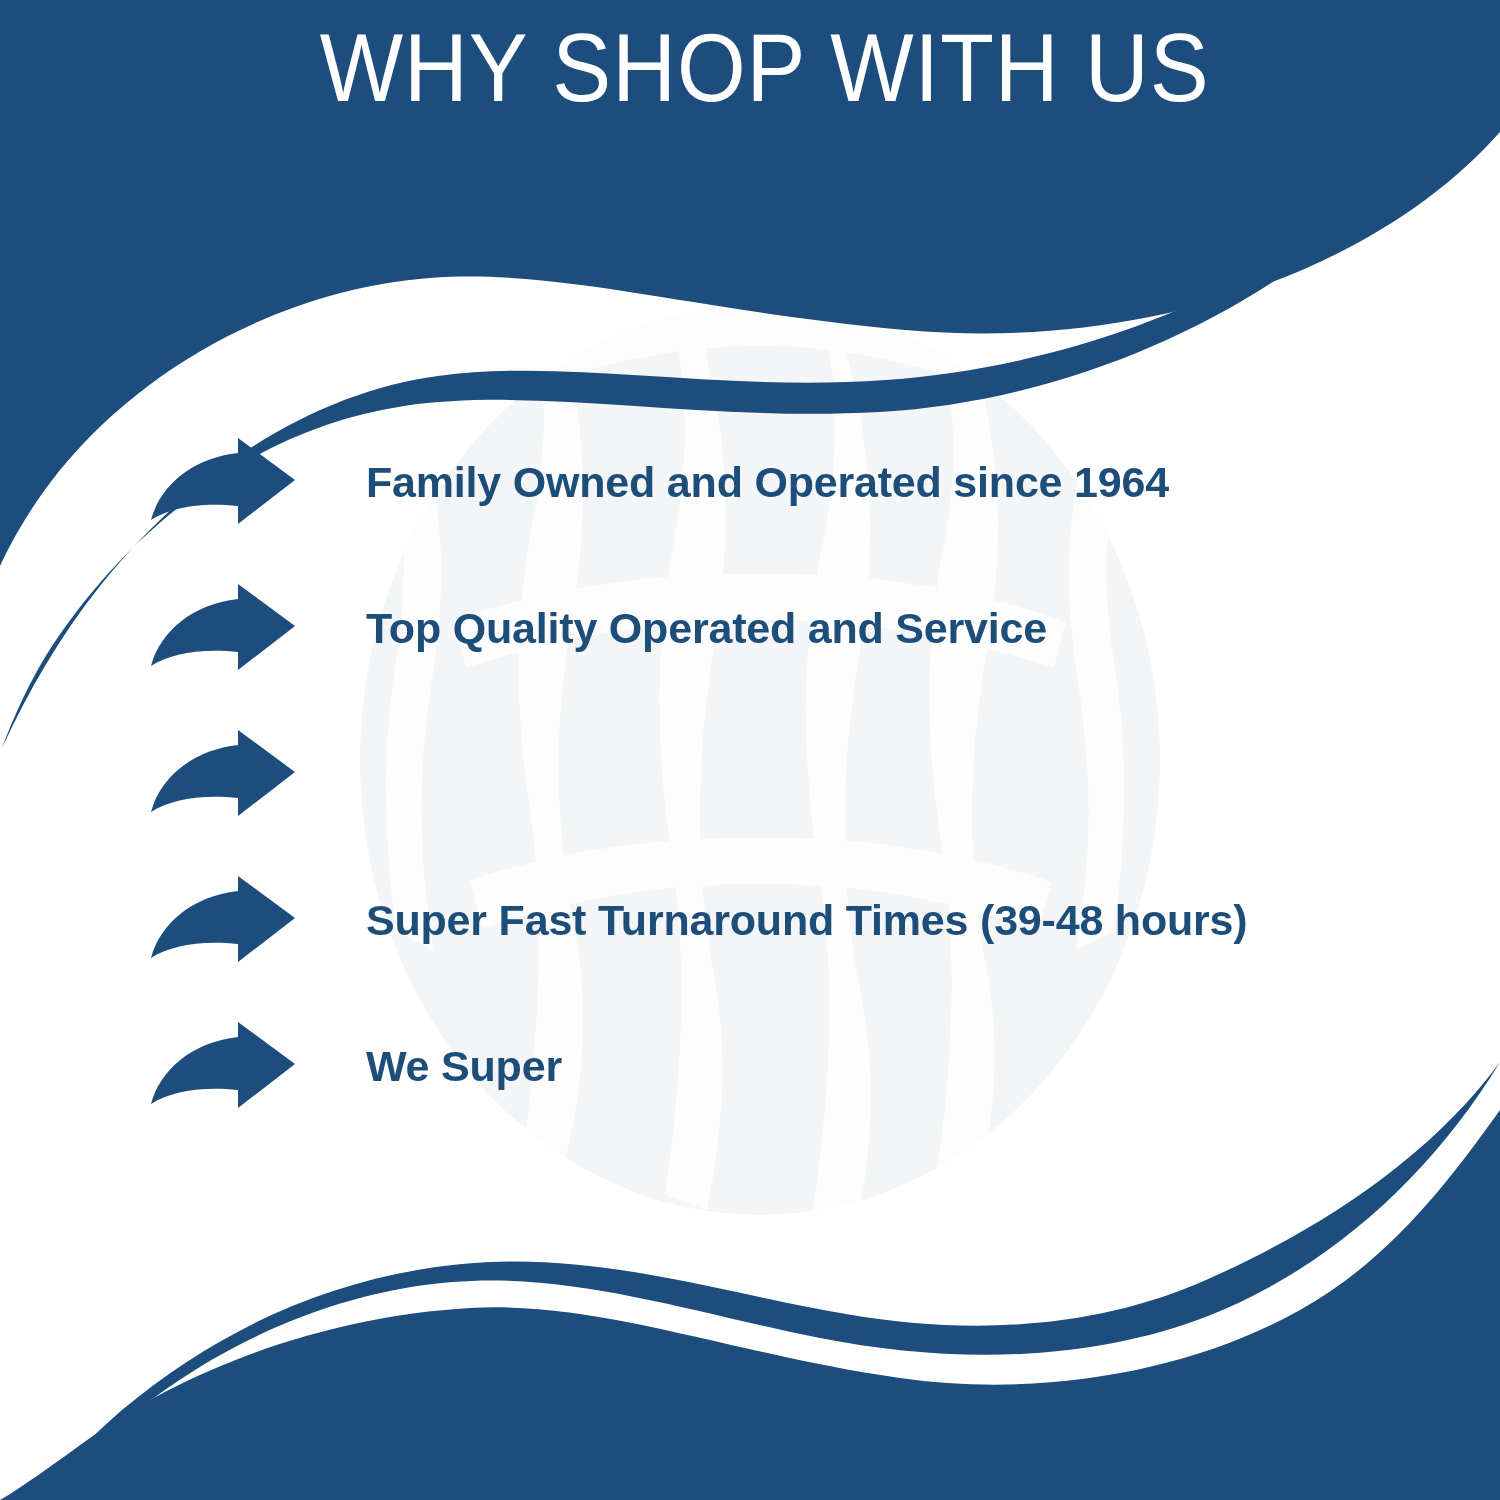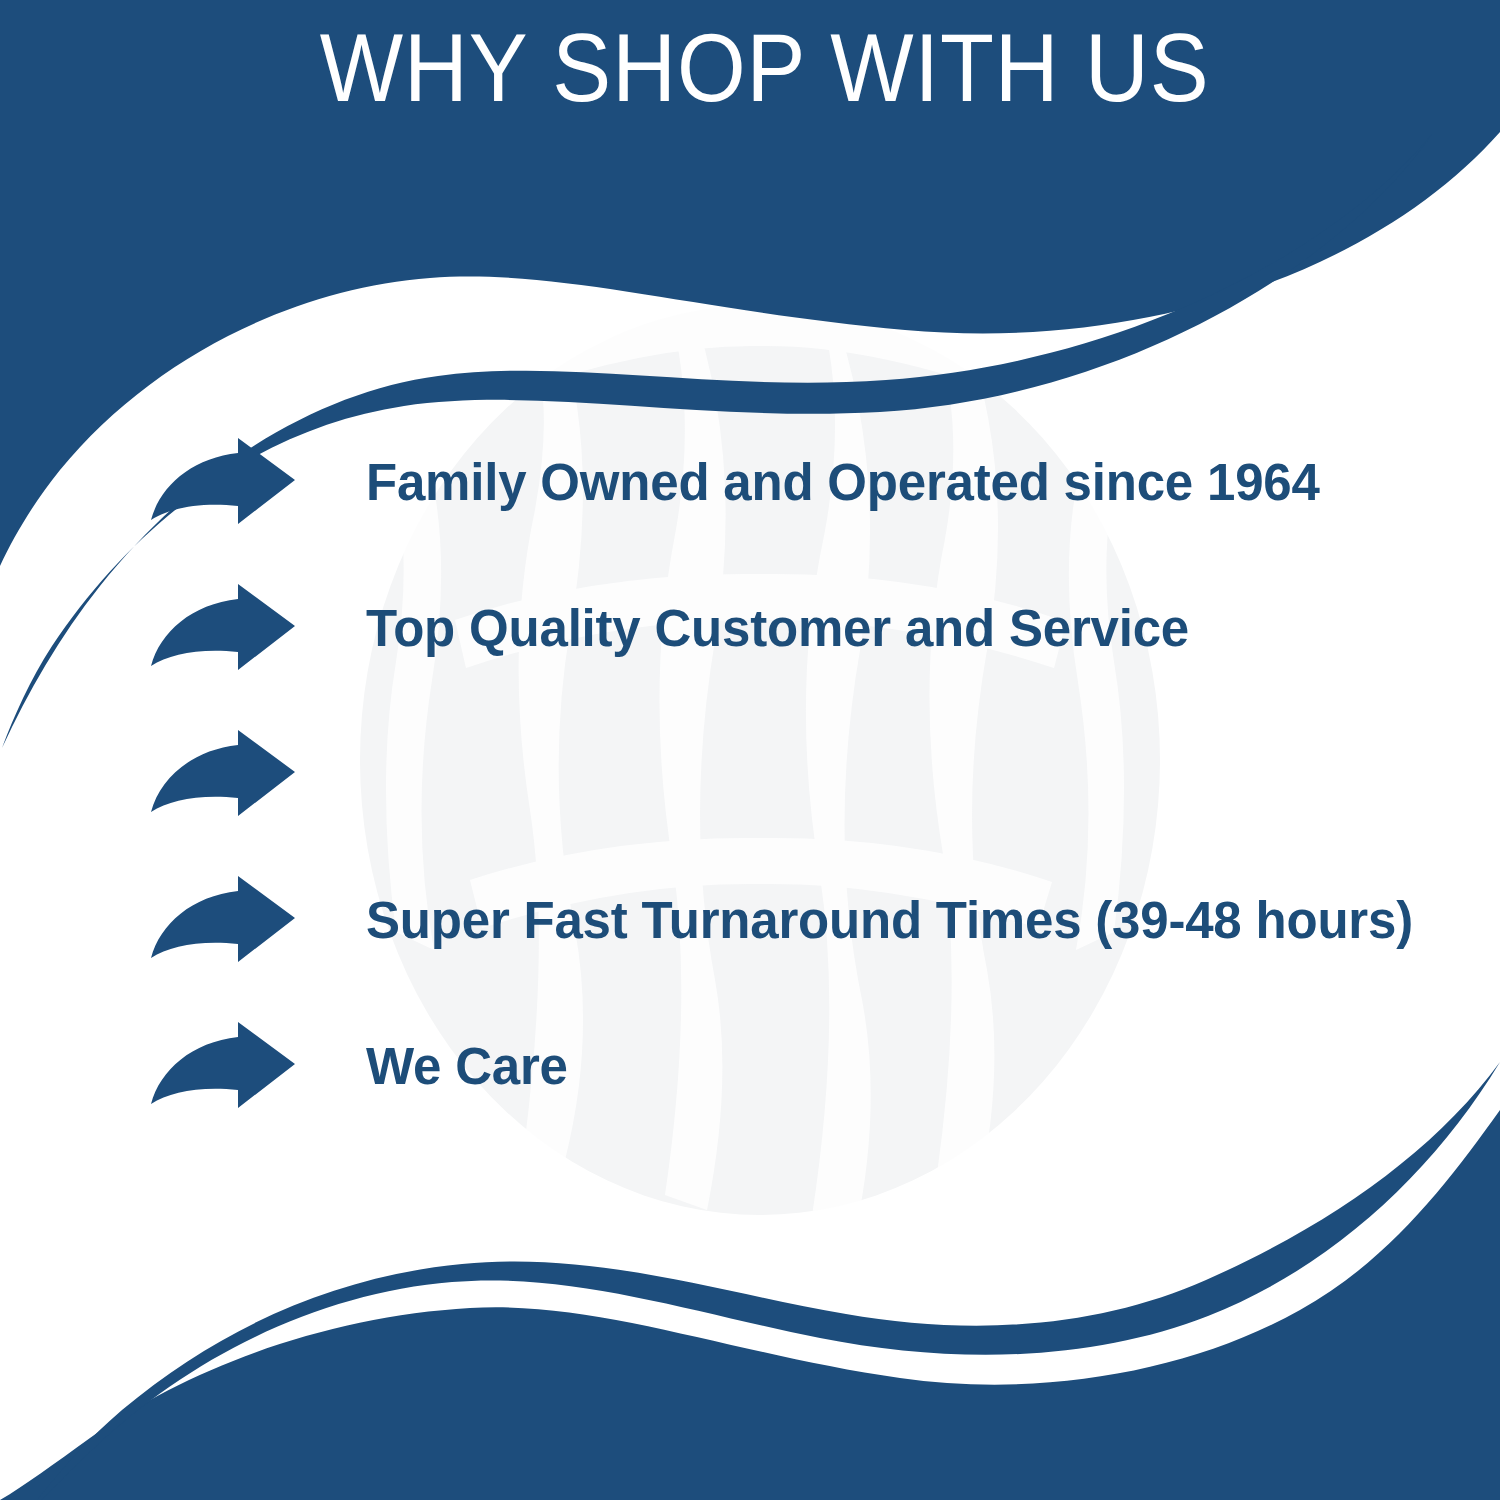--- a/index.html
+++ b/index.html
@@ -68,21 +68,21 @@
     flex: 0 0 auto;
     width: 150px;
     height: 92px;
     margin-right: 68px;
   }
   .arrow-icon svg { display: block; width: 150px; height: 92px; }
 
   .benefit-label {
     color: #1d4d79;
     font-family: "Liberation Sans", sans-serif;
-    font-size: 51px;
+    font-size: 43px;
     font-weight: 700;
     letter-spacing: -0.2px;
     white-space: nowrap;
     line-height: 1;
   }
 </style>
 </head>
 <body>
 
 <div id="canvas">
@@ -165,21 +165,21 @@
 
     <div class="benefit-row">
       <span class="arrow-icon">
         <svg viewBox="0 0 150 92" aria-hidden="true">
           <path d="M3 84
                    C12 50, 44 22, 90 17
                    L90 2 L147 44 L90 88 L90 70
                    C52 66, 22 72, 3 84 Z" fill="#1d4d7c"></path>
         </svg>
       </span>
-      <span class="benefit-label">Top Quality Customer and Service</span>
+      <span class="benefit-label">Top Quality Operated and Service</span>
     </div>
 
     <div class="benefit-row">
       <span class="arrow-icon">
         <svg viewBox="0 0 150 92" aria-hidden="true">
           <path d="M3 84
                    C12 50, 44 22, 90 17
                    L90 2 L147 44 L90 88 L90 70
                    C52 66, 22 72, 3 84 Z" fill="#1d4d7c"></path>
         </svg>
@@ -200,18 +200,18 @@
 
     <div class="benefit-row">
       <span class="arrow-icon">
         <svg viewBox="0 0 150 92" aria-hidden="true">
           <path d="M3 84
                    C12 50, 44 22, 90 17
                    L90 2 L147 44 L90 88 L90 70
                    C52 66, 22 72, 3 84 Z" fill="#1d4d7c"></path>
         </svg>
       </span>
-      <span class="benefit-label">We Care</span>
+      <span class="benefit-label">We Super</span>
     </div>
 
   </div>
 
 </div>
 
 </body></html>

